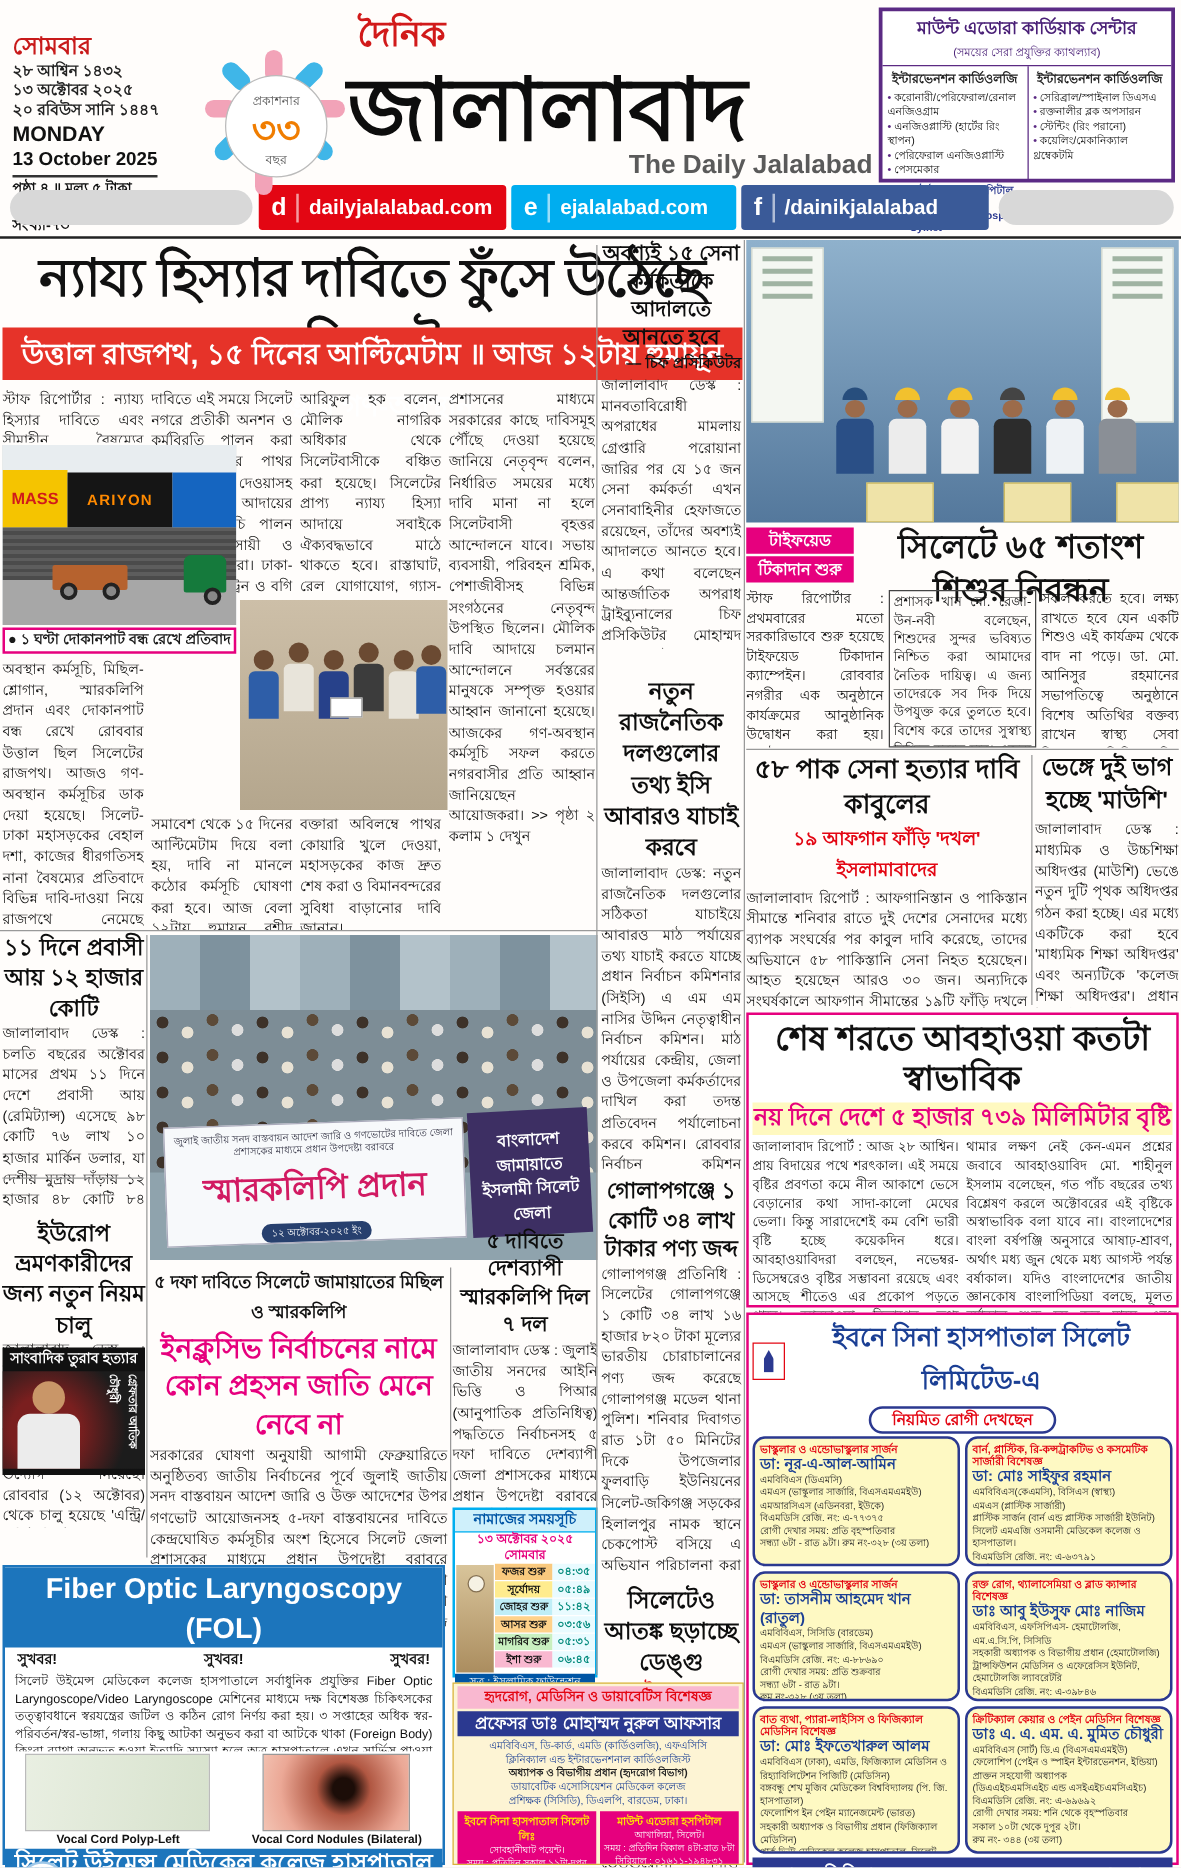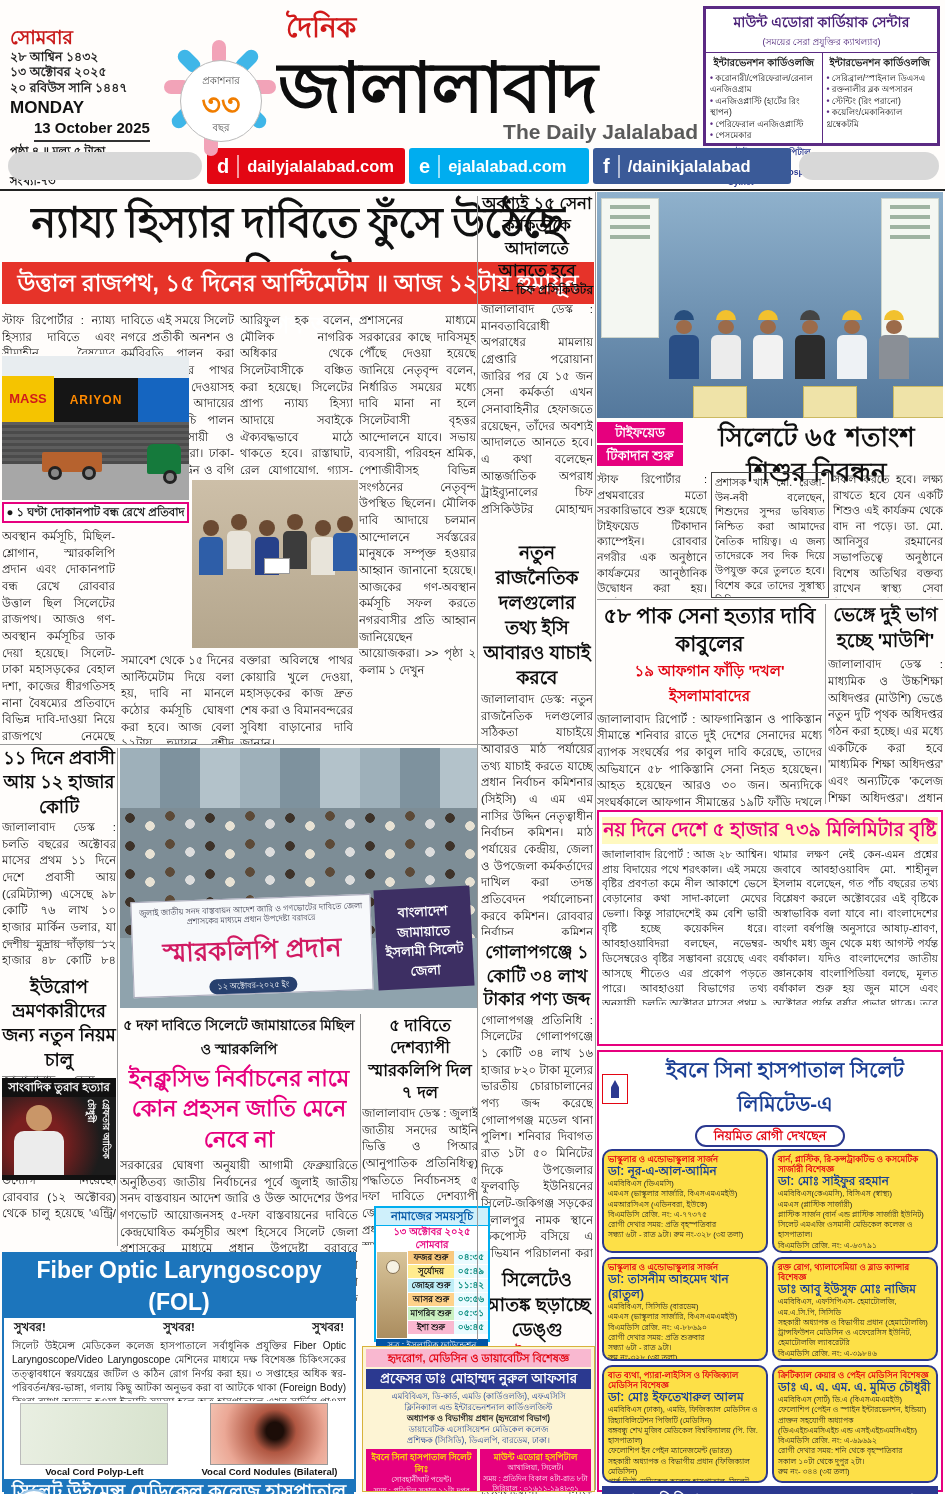--- a/index.html
+++ b/index.html
@@ -4,21 +4,21 @@
 <style>
   * { box-sizing: border-box; margin: 0; padding: 0; }
   body { background:#e8e8e8; font-family:"Liberation Sans","DejaVu Sans",sans-serif; }
   #page { position:relative; width:945px; height:1494px; margin:0 auto; background:#fffdfb; overflow:hidden; color:#111; }
 
   
   .date-block { position:absolute; left:10px; top:26px; width:160px; line-height:1.25; }
   .date-day { color:#c81a1a; font-weight:bold; font-size:19px; }
   .date-line { font-size:12.5px; font-weight:bold; color:#222; }
   .date-en1 { font-size:17px; font-weight:bold; }
-  .date-en2 { font-size:15px; font-weight:bold; border-bottom:2px solid #333; display:inline-block; padding-bottom:2px;margin-left:24px; }
+  .date-en2 { font-size:15px; font-weight:bold; border-bottom:2px solid #333; display:inline-block; padding-bottom:2px; }
   .price-line,.reg-line { font-size:11.5px; font-weight:bold; margin-top:2px; }
 
   .logo-wrap { position:absolute; left:168px; top:48px; width:106px; height:106px; }
   .logo-circle { position:absolute; left:12px; top:12px; width:82px; height:82px; border-radius:50%; background:#fff; border:1px solid #bbb; text-align:center; z-index:2; }
   .logo-top { font-size:10px; color:#555; margin-top:12px; }
   .logo-years { font-size:30px; font-weight:bold; color:#f07d00; line-height:1; }
   .logo-bottom { font-size:10px; color:#555; }
   .petal { position:absolute; width:26px; height:14px; border-radius:8px; z-index:1; }
   .petal.p1{background:#f2a3b8;} .petal.p2{background:#3fb6e8;}
 
@@ -116,21 +116,21 @@
   .weather-cols { display:flex; gap:6px; margin-top:3px; height:158px; overflow:hidden; }
   .weather-col { width:50%; font-size:10.5px; line-height:1.42; text-align:justify; overflow:hidden; }
 
   .ibnsina { position:absolute; left:597px; top:1050px; width:346px; height:442px; border:2px solid #e6007e; background:#fff; padding:3px; }
   .ibn-head { display:flex; align-items:center; }
   .ibn-logo { width:26px; height:30px; border:1.5px solid #e30613; margin-right:4px; position:relative; flex:none; }
   .ibn-logo::after { content:""; position:absolute; left:8px; top:5px; width:8px; height:18px; background:#2b3990; clip-path:polygon(50% 0,100% 40%,100% 100%,0 100%,0 40%); }
   .ibn-title { color:#1b3f94; font-weight:bold; font-size:20.5px; flex:1; text-align:center; }
   .ibn-pill { width:150px; margin:2px auto; border:2px solid #2b3990; border-radius:12px; color:#e30613; font-weight:bold; font-size:12.5px; text-align:center; line-height:18px; }
   .doc-grid { display:flex; flex-wrap:wrap; gap:4px; margin-top:2px; }
-  .doc-card { width:166px; border:2px solid #2b3990; border-radius:10px; background:#fde047; padding:3px 4px; overflow:hidden; }
+  .doc-card { width:166px; border:2px solid #2b3990; border-radius:10px; background:#fef9c3; padding:3px 4px; overflow:hidden; }
   .doc-spec { color:#e30613; font-weight:bold; font-size:8.5px; line-height:1.2; }
   .doc-name { color:#1b3f94; font-weight:bold; font-size:12px; line-height:1.25; }
   .doc-det { font-size:7.6px; line-height:1.35; white-space:pre-line; color:#222; }
   .ibn-footer { background:#2b3990; color:#fff; text-align:center; margin-top:3px; padding:2px 0; }
   .ibn-f1 { font-weight:bold; font-size:15px; }
 
   
   .leftlow { position:absolute; left:2px; top:746px; width:114px; }
   .turab { position:absolute; left:2px; top:1078px; width:114px; height:102px; background:#111; overflow:hidden; }
   .turab-title { color:#fff; font-weight:bold; font-size:11.5px; text-align:center; line-height:1.3; padding:2px 0; }
@@ -147,23 +147,23 @@
      background-size:80px 28px; background-color:#7d8d96; }
   .rally-banner { position:absolute; left:12px; top:150px; width:240px; height:96px; background:#f7f9fb; border:1px solid #aab; transform:rotate(-2deg); text-align:center; padding-top:6px; }
   .rally-small { font-size:8px; color:#334; line-height:1.3; }
   .rally-main { color:#d11a62; font-weight:bold; font-size:26px; margin-top:4px; }
   .rally-date { display:inline-block; background:#27406e; color:#fff; font-size:8px; border-radius:8px; padding:1px 8px; margin-top:4px; }
   .rally-side { position:absolute; right:6px; top:140px; width:96px; height:100px; background:#3d2f63; color:#fff; font-weight:bold; font-size:13px; text-align:center; padding-top:14px; line-height:1.5; transform:rotate(-3deg); }
 
   .jamaat { position:absolute; left:120px; top:1014px; width:238px; }
   .jam-kicker { font-size:14px; font-weight:bold; text-align:center; }
   .jam-head { color:#e6007e; font-size:22.5px; font-weight:bold; text-align:center; line-height:1.35; margin:2px 0; }
-  .sevendol { position:absolute; left:362px; top:1014px; width:116px; }
-
-  .prayer { position:absolute; left:374px; top:1206px; width:116px; height:136px; border:2px solid #00aeef; background:#fff; font-size:9px; }
+  .sevendol { position:absolute; left:362px; top:982px; width:116px; }
+
+  .prayer { position:absolute; left:362px; top:1206px; width:116px; height:136px; border:2px solid #00aeef; background:#fff; font-size:9px; }
   .prayer-head { background:#cff0fb; color:#0055a5; font-weight:bold; font-size:11.5px; text-align:center; line-height:17px; border-bottom:1px solid #00aeef; }
   .prayer-date { color:#e6007e; font-weight:bold; text-align:center; font-size:10px; line-height:1.25; }
   .prayer-flex { display:flex; }
   .mosque { width:30px; height:86px; background:linear-gradient(#d8c49a,#ab8d5f); margin:1px; position:relative; flex:none; }
   .mosque::after{ content:""; position:absolute; left:9px; top:8px; width:12px; height:12px; border-radius:50%; background:#f6f2e4; border:1px solid #847052; }
   .prayer-rows { flex:1; }
   .prayer-row { display:flex; height:13px; line-height:13px; margin-bottom:1px; }
   .pr-label { width:46px; font-weight:bold; font-size:8.5px; text-align:center; }
   .pr-val { flex:1; background:#e9fbff; color:#00897b; font-weight:bold; text-align:center; font-size:9px; }
   .r0 .pr-label{background:#f9c97e;} .r1 .pr-label{background:#ffec8e;} .r2 .pr-label{background:#bfeef7;}
@@ -425,20 +425,21 @@
     <div class="art-h2" style="font-size:21px;">৫৮ পাক সেনা হত্যার দাবি কাবুলের</div>
     <div class="red-sub" style="font-size:15px;">১৯ আফগান ফাঁড়ি 'দখল' ইসলামাবাদের</div>
     <div class="art-body" style="height:156px; margin-top:2px;">জালালাবাদ রিপোর্ট : আফগানিস্তান ও পাকিস্তান সীমান্তে শনিবার রাতে দুই দেশের সেনাদের মধ্যে ব্যাপক সংঘর্ষের পর কাবুল দাবি করেছে, তাদের অভিযানে ৫৮ পাকিস্তানি সেনা নিহত হয়েছেন। আহত হয়েছেন আরও ৩০ জন। অন্যদিকে সংঘর্ষকালে আফগান সীমান্তের ১৯টি ফাঁড়ি দখলে নেওয়ার দাবি করেছে ইসলামাবাদ। চলতি সপ্তাহের শুরুর দিকে কাবুলে পাকিস্তানের বিমান হামলাকে কেন্দ্র করে দুই দেশের মধ্যে উত্তেজনা তীব্র আকার ধারণ করেছে। এরই ধারাবাহিকতায় গত রাতে ওই সংঘর্ষ হয়। আফগানিস্তানের তালেবান সরকারের মুখপাত্র জাবিউল্লাহ মুজাহিদের বরাতে দেশটির সংবাদমাধ্যম টোলো নিউজ রোববার সামাজিক যোগাযোগমাধ্যম এক্সে এক পোস্ট দিয়েছে। তাতে বলা হয়, পাকিস্তানের বিপুল পরিমাণ অস্ত্রশস্ত্র আফগান বাহিনীর হাতে এসেছে। অভিযানে ২০ জনের বেশি তালেবান সেনা হতাহত হয়েছেন। পাকিস্তান আনুষ্ঠানিকভাবে তালেবান সরকারের এ দাবি নিয়ে কোনো মন্তব্য করেনি। রোববার সকালে তালেবান কর্তৃপক্ষ &gt;&gt; পৃষ্ঠা ২ কলাম ১ দেখুন</div>
   </div>
   <div class="maushi">
     <div class="art-h2" style="font-size:19px;">ভেঙ্গে দুই ভাগ হচ্ছে 'মাউশি'</div>
     <div class="art-body" style="height:150px; margin-top:3px;">জালালাবাদ ডেস্ক : মাধ্যমিক ও উচ্চশিক্ষা অধিদপ্তর (মাউশি) ভেঙে নতুন দুটি পৃথক অধিদপ্তর গঠন করা হচ্ছে। এর মধ্যে একটিকে করা হবে 'মাধ্যমিক শিক্ষা অধিদপ্তর' এবং অন্যটিকে 'কলেজ শিক্ষা অধিদপ্তর'। প্রধান উপদেষ্টা ইতিমধ্যে এ বিষয়ে সম্মতি দিয়েছেন বলে জানিয়েছে শিক্ষা মন্ত্রণালয়। রোববার (১২ অক্টোবর) শিক্ষা মন্ত্রণালয়ের সিনিয়র সহকারী সচিব সিফাত উদ্দিনের সই করা এক অফিস আদেশে এ তথ্য জানানো হয়েছে। &gt;&gt; পৃষ্ঠা ২ কলাম ১ দেখুন</div>
   </div>
 
   <div class="weather">
+    <div class="weather-title">শেষ শরতে আবহাওয়া কতটা স্বাভাবিক</div>
     <div class="weather-band">নয় দিনে দেশে ৫ হাজার ৭৩৯ মিলিমিটার বৃষ্টি</div>
     <div class="weather-cols">
       <div class="weather-col">জালালাবাদ রিপোর্ট : আজ ২৮ আশ্বিন। প্রায় বিদায়ের পথে শরৎকাল। এই সময়ে বৃষ্টির প্রবণতা কমে নীল আকাশে ভেসে বেড়ানোর কথা সাদা-কালো মেঘের ভেলা। কিন্তু সারাদেশেই কম বেশি ভারী বৃষ্টি হচ্ছে কয়েকদিন ধরে। আবহাওয়াবিদরা বলছেন, নভেম্বর-ডিসেম্বরেও বৃষ্টির সম্ভাবনা রয়েছে এবং আসছে শীতেও এর প্রকোপ পড়তে পারে। আবহাওয়া বিভাগের তথ্য অনুযায়ী, চলতি অক্টোবর মাসের প্রথম ৯ দিনে শুধু ঢাকাতেই বৃষ্টি হয়েছে ১৫২ মিলিমিটার, আর সারা দেশে মোট বৃষ্টি হয়েছে ৫ হাজার ৭৩৯ মিলিমিটার। পূর্বাভাস অনুযায়ী, আগামী ১৫ অক্টোবর পর্যন্ত সিলেটসহ দেশের বিভিন্ন জায়গায় বৃষ্টি অব্যাহত থাকার সম্ভাবনা রয়েছে।</div>
       <div class="weather-col">থামার লক্ষণ নেই কেন-এমন প্রশ্নের জবাবে আবহাওয়াবিদ মো. শাহীনুল ইসলাম বলেছেন, গত পাঁচ বছরের তথ্য বিশ্লেষণ করলে অক্টোবরের এই বৃষ্টিকে অস্বাভাবিক বলা যাবে না। বাংলাদেশের বাংলা বর্ষপঞ্জি অনুসারে আষাঢ়-শ্রাবণ, অর্থাৎ মধ্য জুন থেকে মধ্য আগস্ট পর্যন্ত বর্ষাকাল। যদিও বাংলাদেশের জাতীয় জ্ঞানকোষ বাংলাপিডিয়া বলছে, মূলত বর্ষাকাল শুরু হয় জুন মাসে এবং অক্টোবর পর্যন্ত বর্ষার প্রভাব থাকে। তবে আবহাওয়া বিভাগের তথ্যমতে, গত মাসের শেষ থেকেই ধারাবাহিকভাবে বৃষ্টি হচ্ছে মূলত বঙ্গোপসাগরে গভীর নিম্নচাপের প্রভাবে। সাধারণভাবে বর্ষাকালে মৌসুমি বায়ুর প্রভাবে বাংলাদেশে বেশি &gt;&gt; পৃষ্ঠা ২ কলাম ২ দেখুন</div>
     </div>
   </div>
 
   <div class="ibnsina">
     <div class="ibn-head">
       <div class="ibn-logo"></div>

